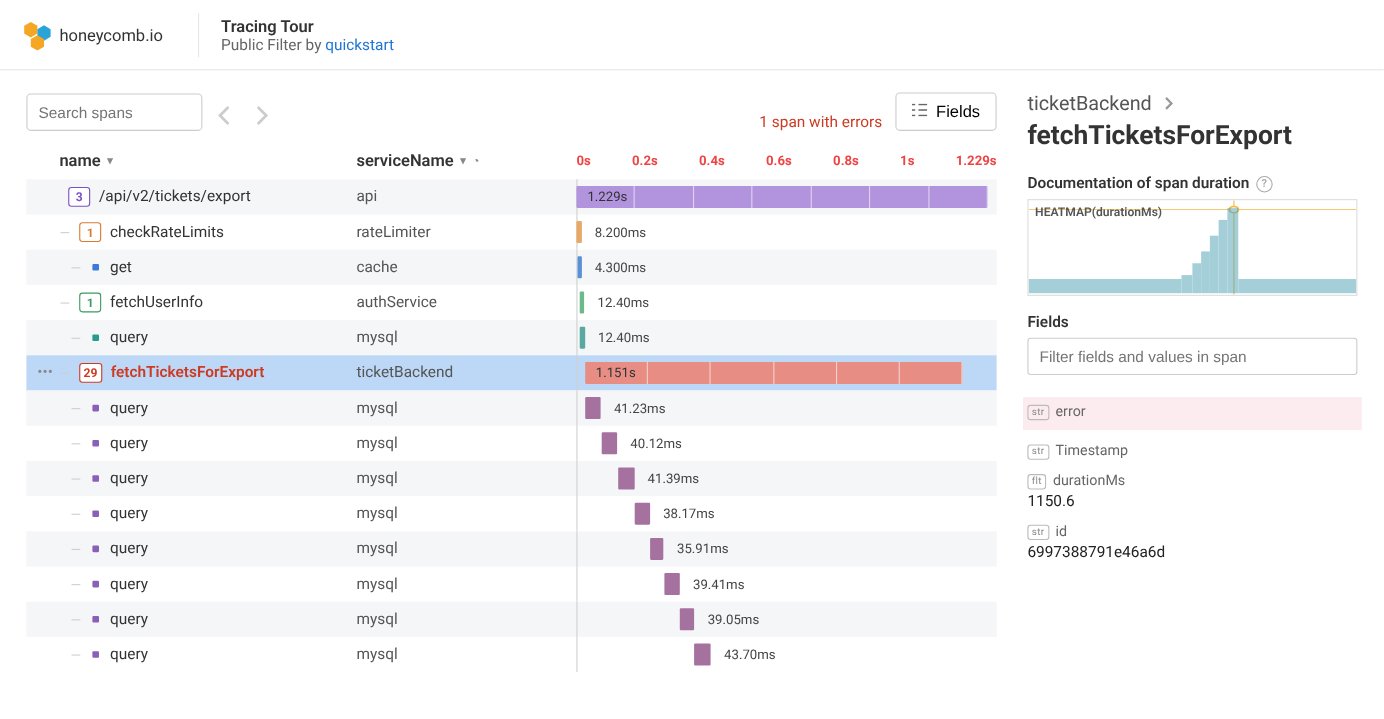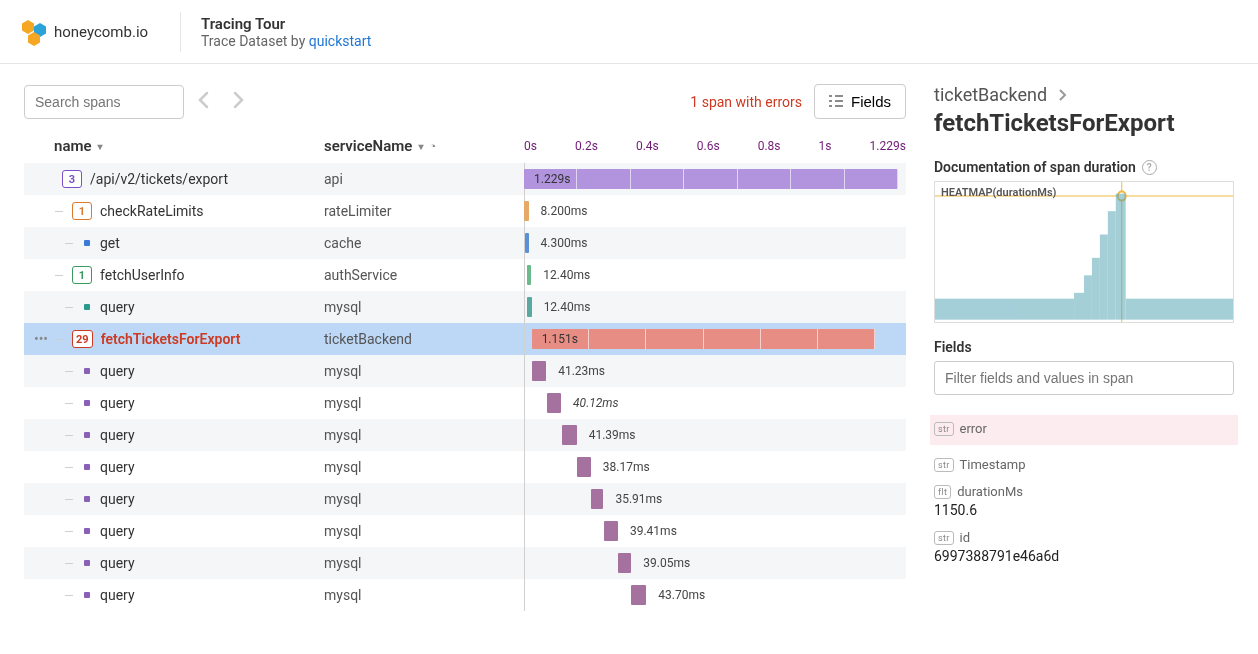--- a/index.html
+++ b/index.html
@@ -16,30 +16,30 @@
 .btn { border: 1px solid #ccc; background: #fff; padding: 8px 14px; border-radius: 4px; font-size: 15px; cursor: pointer; }
 .btn-primary { background: #1f76d3; border-color: #1f76d3; color: #fff; font-weight: 600; }
 .main { display: flex; padding: 20px 24px 0 24px; gap: 28px; }
 .left { flex: 1; min-width: 0; }
 .right { width: 300px; flex-shrink: 0; }
 .trace-header { display: flex; align-items: center; margin-bottom: 18px; }
 .back-arrow { color: #999; margin-right: 10px; cursor: pointer; }
 .trace-title { font-size: 22px; font-weight: 600; margin-right: 10px; }
 .trace-time { font-size: 15px; color: #888; }
 .rerun-btn { margin-left: auto; }
-.controls-row { display: flex; align-items: center; margin-bottom: 10px; gap: 12px; }
+.controls-row { display: flex; align-items: flex-end; margin-bottom: 10px; gap: 12px; }
 .search-input { border: 1px solid #ccc; border-radius: 4px; padding: 8px 10px; font-size: 14px; width: 160px; }
 .nav-arrows { display: flex; gap: 18px; color: #ccc; }
 .nav-arrows svg { cursor: pointer; }
 .span-errors { margin-left: auto; color: #cc3a22; font-size: 14px; }
 .fields-btn { display: flex; align-items: center; gap: 8px; }
 .columns-header { display: flex; align-items: center; padding: 8px 0 8px 30px; font-weight: 600; font-size: 15px; color: #333; }
 .col-name { width: 270px; display:flex; align-items:center; gap:6px;}
 .col-service { width: 200px; display:flex; align-items:center; gap:6px;}
-.col-timeline { flex: 1; position: relative; font-weight: 400; font-size: 12px; color: #701a75; }
+.col-timeline { flex: 1; position: relative; font-weight: 700; font-size: 12px; color: #ef4444; }
 .ticks { display: flex; justify-content: space-between; }
 .tick { font-size: 12px; }
 .rows { }
 .row { display: flex; align-items: center; height: 32px; padding-left: 4px; position: relative; }
 .row.alt { background: #f5f6f8; }
 .row.selected { background: #bcd8f6; }
 .row-handle { width: 26px; display:flex; justify-content:center; color:#888; visibility:hidden;}
 .row.selected .row-handle { visibility: visible; }
 .cell-name { width: 270px; display: flex; align-items: center; font-size: 14px; color: #333; }
 .row.selected .cell-name .span-label { color: #cc3a22; font-weight: 600; }
@@ -69,21 +69,21 @@
 .bar-plum { background: #a572a0; }
 .bar-segments { position:absolute; top:0; height:100%; display:flex;}
 .seg { border-right: 1px solid rgba(255,255,255,0.6); height:100%; }
 .bar-label { font-size: 12px; color: #444; margin-left: 6px; white-space: nowrap; }
 .bar-label.inside { position: absolute; left: 4px; top: 50%; transform: translateY(-50%); color: #333; font-size:12px;}
 .axis-line { position:absolute; left:0; top:0; bottom:0; width:1px; background:#d0d0d0;}
 
 .crumb { display: flex; align-items: center; gap: 10px; font-size: 18px; color: #555; margin-bottom: 4px; }
 .crumb-title { font-size: 24px; font-weight: 700; margin-bottom: 22px; word-break: break-word;}
 .sect-title { font-size: 14px; font-weight: 600; margin-bottom: 6px; display:flex; align-items:center; gap:6px;}
-.heatmap { border: 1px solid #ddd; height: 142px; position: relative; margin-bottom: 16px; overflow:hidden;}
+.heatmap { border: 1px solid #ddd; height: 88px; position: relative; margin-bottom: 16px; overflow:hidden;}
 .heatmap-label { position:absolute; top:4px; left:6px; font-size:11px; color:#555; font-weight:600;}
 .filter-input { border: 1px solid #ccc; border-radius: 3px; padding: 8px 10px; width: 100%; font-size: 14px; margin-bottom: 20px;}
 .field-row { margin-bottom: 12px; }
 .field-row.error { background: #fdecef; padding: 6px 4px; margin-left:-4px; margin-right:-4px;}
 .field-label { display: flex; align-items: center; gap: 6px; font-size: 13px; color: #666; margin-bottom: 3px; }
 .type-tag { border: 1px solid #bbb; border-radius: 3px; font-size: 9px; padding: 1px 3px; color: #888; letter-spacing:0.3px;}
 .field-value { font-size: 14px; color: #222; word-break: break-all;}
 .help-circle { width:15px;height:15px;border:1.5px solid #aaa;border-radius:50%;display:inline-flex;align-items:center;justify-content:center;font-size:10px;color:#aaa;}
 .sort-icon{font-size:10px;color:#888;}
 </style>
@@ -98,21 +98,21 @@
         <polygon points="18,3 24,6.5 24,13.5 18,17 12,13.5 12,6.5" fill="#2aa3d8"></polygon>
         <polygon points="12,12 18,15.5 18,22.5 12,26 6,22.5 6,15.5" fill="#f5a623"></polygon>
       </g>
       <text x="34" y="19" font-size="15" fill="#333" font-weight="400">honeycomb.io</text>
     </svg>
   </div>
   <div class="divider-v"></div>
   <div class="title-block">
     <div class="t1">Tracing Tour</div>
     <div class="t2">
-      <span>Trace Dataset by </span><a href="#">quickstart</a>
+      <span>Public Filter by </span><a href="#">quickstart</a>
     </div>
   </div>
 </div>
 
 <div class="main">
   <div class="left">
 
     <div class="controls-row">
       <input class="search-input" placeholder="Search spans" style="">
       <div class="nav-arrows">
@@ -311,21 +311,21 @@
             </span>
             <span class="dot dot-purplish"></span>
             <span class="span-label">query</span>
           </div>
           <div class="cell-service">mysql</div>
           <div class="cell-timeline">
             <div class="axis-line"></div>
             <div class="bar-wrap" style="left: 6%; width: 3.7%;">
               <div class="bar bar-plum" style="width: 100%;"></div>
             </div>
-            <span class="bar-label" style="position: absolute; left: calc(9.7% + 6px); font-style: italic;">40.12ms</span>
+            <span class="bar-label" style="position: absolute; left: calc(9.7% + 6px);">40.12ms</span>
           </div>
         </div>
         <div class="row alt">
           <div class="row-handle">•••</div>
           <div class="cell-name">
             <span class="indent-tree">
               <span class="vline"></span>
               <span class="vline tail"></span>
             </span>
             <span class="dot dot-purplish"></span>

